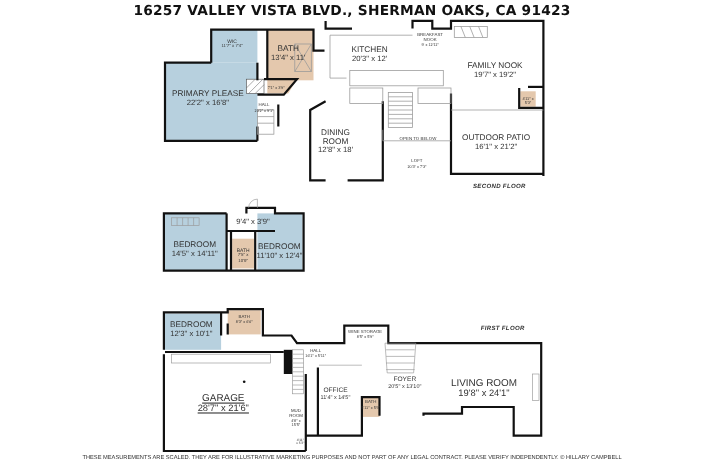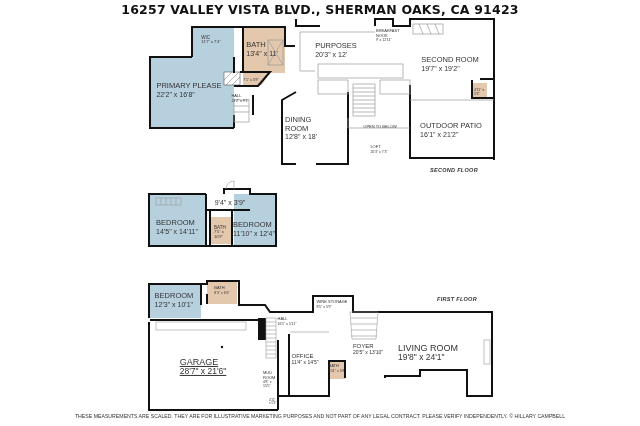--- a/index.html
+++ b/index.html
@@ -1,19 +1,19 @@
 <!DOCTYPE html>
 <html><head>
 <meta charset="utf-8">
 <style>
   html,body{margin:0;padding:0;background:#fff;}
   body{width:640px;height:426px;position:relative;overflow:hidden;font-family:"Liberation Sans",sans-serif;}
   .title{position:absolute;left:0;top:2px;width:640px;text-align:center;font-weight:bold;font-size:12.5px;letter-spacing:0.2px;color:#111;font-family:"DejaVu Sans",sans-serif;}
   .plan{position:absolute;left:0;top:0;width:640px;height:426px;}
-  .lbl{position:absolute;text-align:left;color:#333;line-height:1.15;white-space:nowrap;transform:translate(-50%,-50%);}
+  .lbl{position:absolute;text-align:center;color:#333;line-height:1.15;white-space:nowrap;transform:translate(-50%,-50%);}
   .lbl .n{display:block;}
   .lbl .d{display:block;}
   .big .n{font-size:9px;}
   .big .d{font-size:8.5px;}
   .med .n{font-size:7.5px;}
   .med .d{font-size:7px;}
   .sm .n{font-size:4.5px;}
   .sm .d{font-size:4px;}
   .xs .n{font-size:4px;}
   .xs .d{font-size:3.5px;}
@@ -155,29 +155,29 @@
   <span class="d">22'2" x 16'8"</span>
 </div>
 <div class="lbl xs" style="left:251px;top:80px;">
   <span class="d">7'1" x 3'9"</span>
 </div>
 <div class="lbl xs" style="left:240px;top:98px;">
   <span class="n">HALL</span>
   <span class="d">23'2" x 9'1"</span>
 </div>
 <div class="lbl med" style="left:336px;top:50px;">
-  <span class="n">PURPOSES</span>
+  <span class="n">KITCHEN</span>
   <span class="d">20'3" x 12'</span>
 </div>
 <div class="lbl xs" style="left:391px;top:36px;">
   <span class="n" style="white-space:normal;width:30px;">BREAKFAST NOOK</span>
   <span class="d">9' x 12'11"</span>
 </div>
 <div class="lbl med" style="left:450px;top:64px;">
-  <span class="n">SECOND ROOM</span>
+  <span class="n">FAMILY NOOK</span>
   <span class="d">19'7" x 19'2"</span>
 </div>
 <div class="lbl xs" style="left:480px;top:92px;">
   <span class="d" style="white-space:normal;width:12px;">4'11" x 5'3"</span>
 </div>
 <div class="lbl med" style="left:305px;top:129px;">
   <span class="n" style="white-space:normal;width:40px;">DINING ROOM</span>
   <span class="d">12'8" x 18'</span>
 </div>
 <div class="lbl xs" style="left:380px;top:127px;">
@@ -230,21 +230,21 @@
   <span class="d">28'7" x 21'6"</span>
 </div>
 <div class="lbl sm" style="left:305px;top:359px;">
   <span class="n" style="font-size:6px;">OFFICE</span>
   <span class="d" style="font-size:5px;">11'4" x 14'5"</span>
 </div>
 <div class="lbl sm" style="left:368px;top:349px;">
   <span class="n" style="font-size:6px;">FOYER</span>
   <span class="d" style="font-size:5px;">20'5" x 13'10"</span>
 </div>
-<div class="lbl big" style="left:428px;top:353px;">
+<div class="lbl big" style="left:440px;top:353px;">
   <span class="n">LIVING ROOM</span>
   <span class="d">19'8" x 24'1"</span>
 </div>
 <div class="lbl xs" style="left:337px;top:368px;">
   <span class="n">BATH</span>
   <span class="d">5'11" x 5'9"</span>
 </div>
 <div class="lbl xs" style="left:269px;top:380px;">
   <span class="n" style="white-space:normal;width:12px;">MUD ROOM</span>
   <span class="d" style="white-space:normal;width:12px;">4'8" x 15'5"</span>

